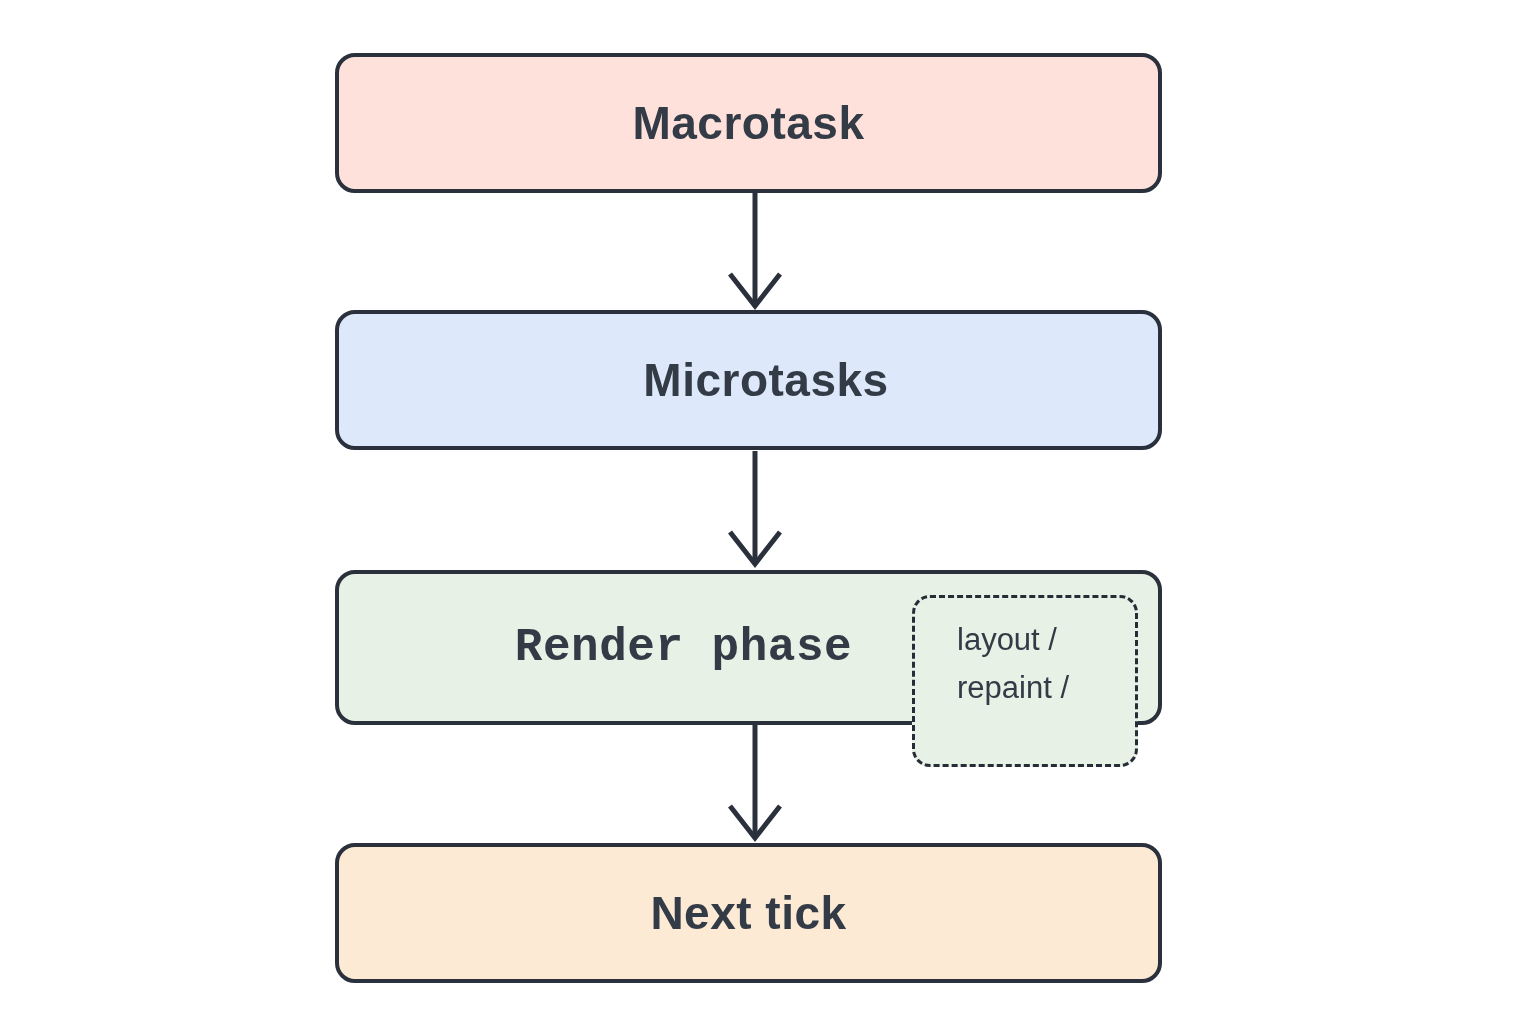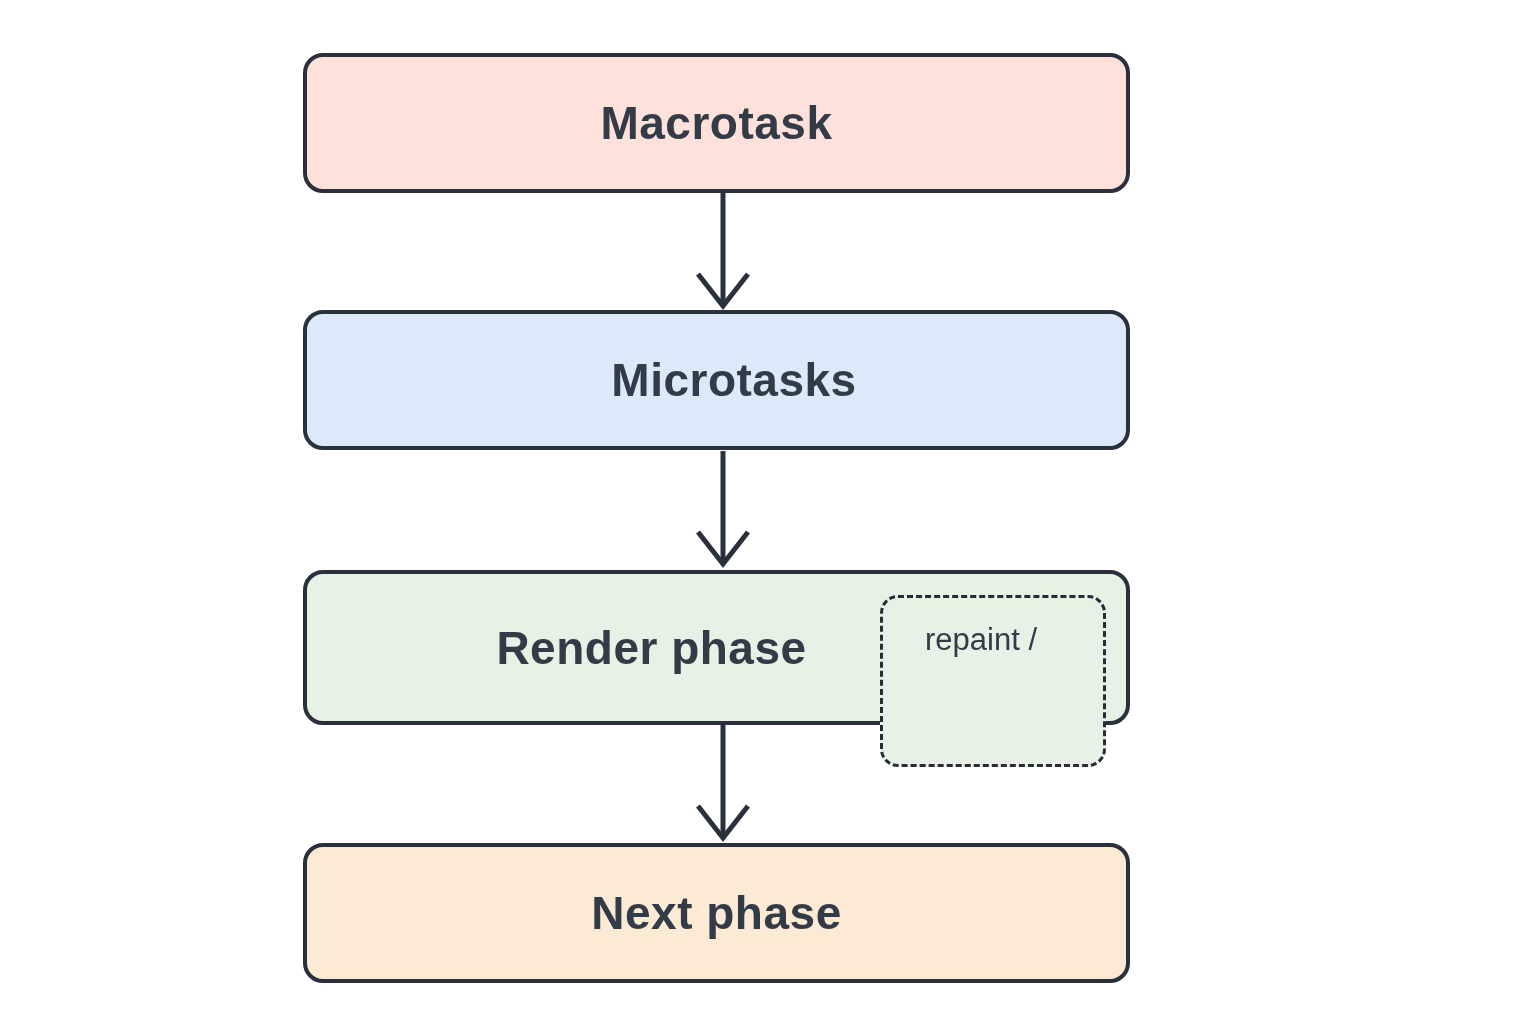--- a/index.html
+++ b/index.html
@@ -7,20 +7,21 @@
     padding: 0;
     background: #ffffff;
   }
   .canvas {
     position: relative;
     width: 1504px;
     height: 1024px;
     background: #ffffff;
     overflow: hidden;
     font-family: "Liberation Sans", sans-serif;
+    margin-left: 32px;
   }
   .node {
     position: absolute;
     left: 303px;
     width: 827px;
     box-sizing: border-box;
     border: 4px solid #2a313c;
     border-radius: 20px;
     display: flex;
     align-items: center;
@@ -29,21 +30,21 @@
   }
   .node-label {
     font-size: 46px;
     font-weight: 700;
     color: #333b46;
     letter-spacing: 0.5px;
     white-space: nowrap;
   }
   .node-macrotask   { top: 53px;  height: 140px; background: #ffe1dc; }
   .node-microtasks  { top: 310px; height: 140px; background: #dde9fb; padding-left: 35px; }
-  .node-render      { top: 570px; height: 155px; background: #e7f1e6; padding-right: 130px; }
+  .node-render      { top: 570px; height: 155px; background: #e7f1e6; padding-right: 130px; font-family: Liberation Mono, monospace; }
   .node-next-tick   { top: 843px; height: 140px; background: #fdead5; }
   .arrow {
     position: absolute;
     left: 691px;
     z-index: 0;
   }
   .arrow line, .arrow polyline {
     stroke: #2a313c;
     stroke-width: 5;
     fill: none;
@@ -90,25 +91,26 @@
   <svg class="arrow" style="top:451px" width="64" height="118" viewBox="0 0 64 118">
     <line x1="32" y1="0" x2="32" y2="110"></line>
     <polyline points="7,81 32,113 57,81"></polyline>
   </svg>
 
   <div class="node node-render">
     <span class="node-label">Render phase</span>
   </div>
 
   <div class="annotation">
+    <div class="annotation-line">layout /</div>
     <div class="annotation-line">repaint /</div>
   </div>
 
   <svg class="arrow" style="top:725px" width="64" height="118" viewBox="0 0 64 118">
     <line x1="32" y1="0" x2="32" y2="110"></line>
     <polyline points="7,81 32,113 57,81"></polyline>
   </svg>
 
   <div class="node node-next-tick">
-    <span class="node-label">Next phase</span>
+    <span class="node-label">Next tick</span>
   </div>
 
 </div>
 
 </body></html>

